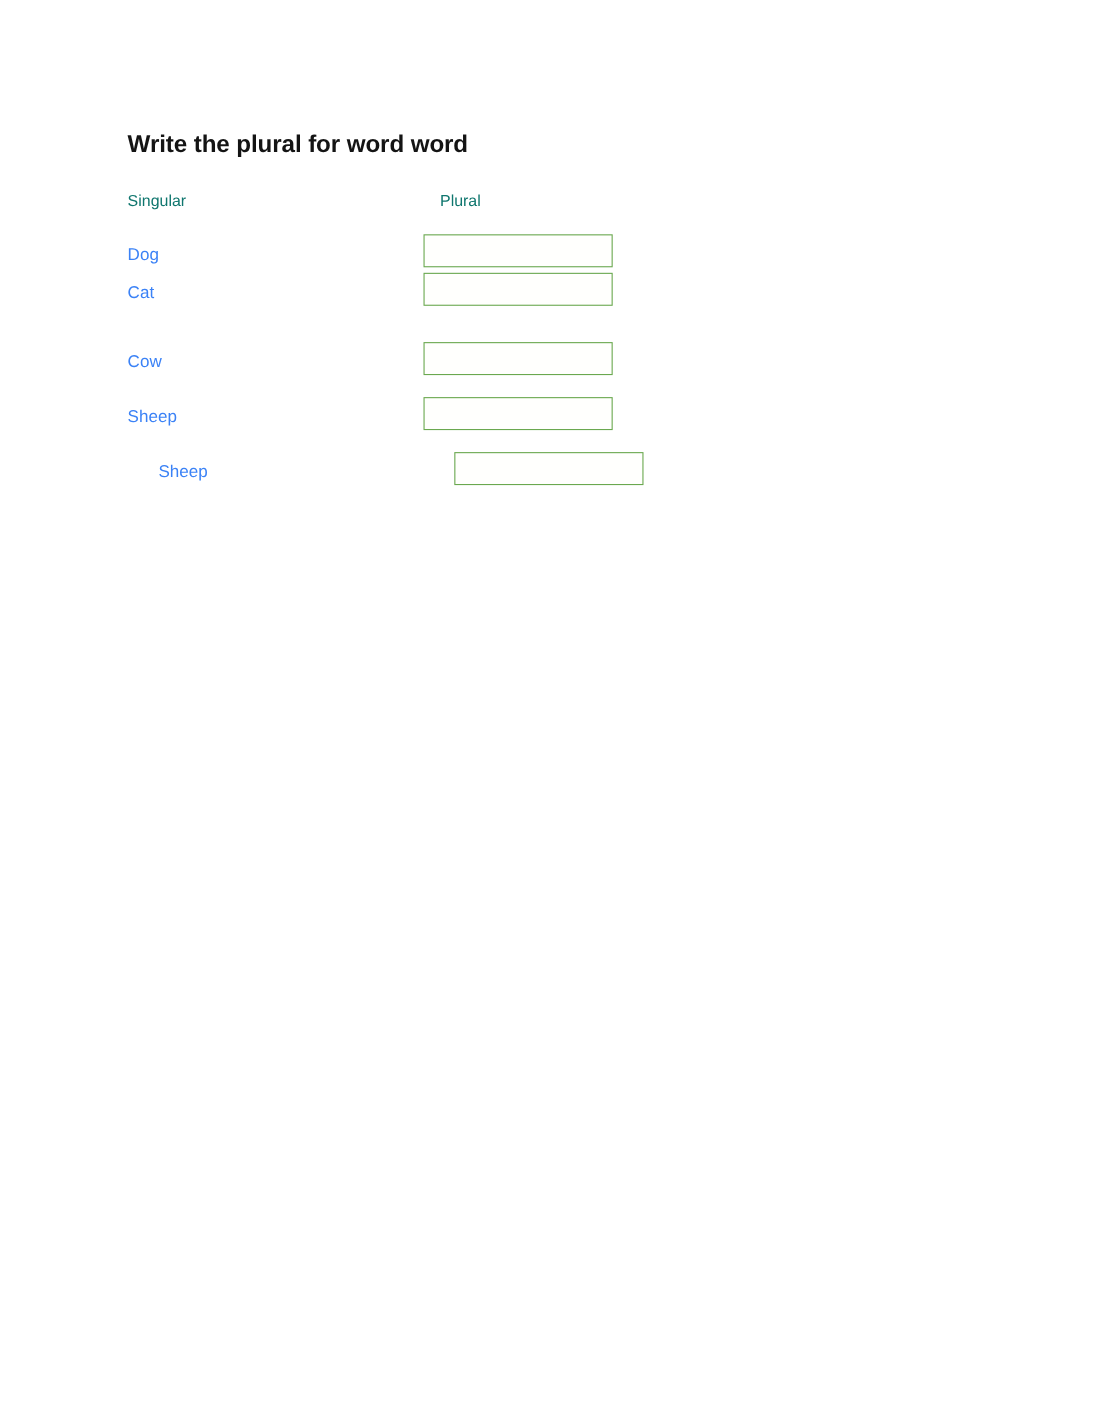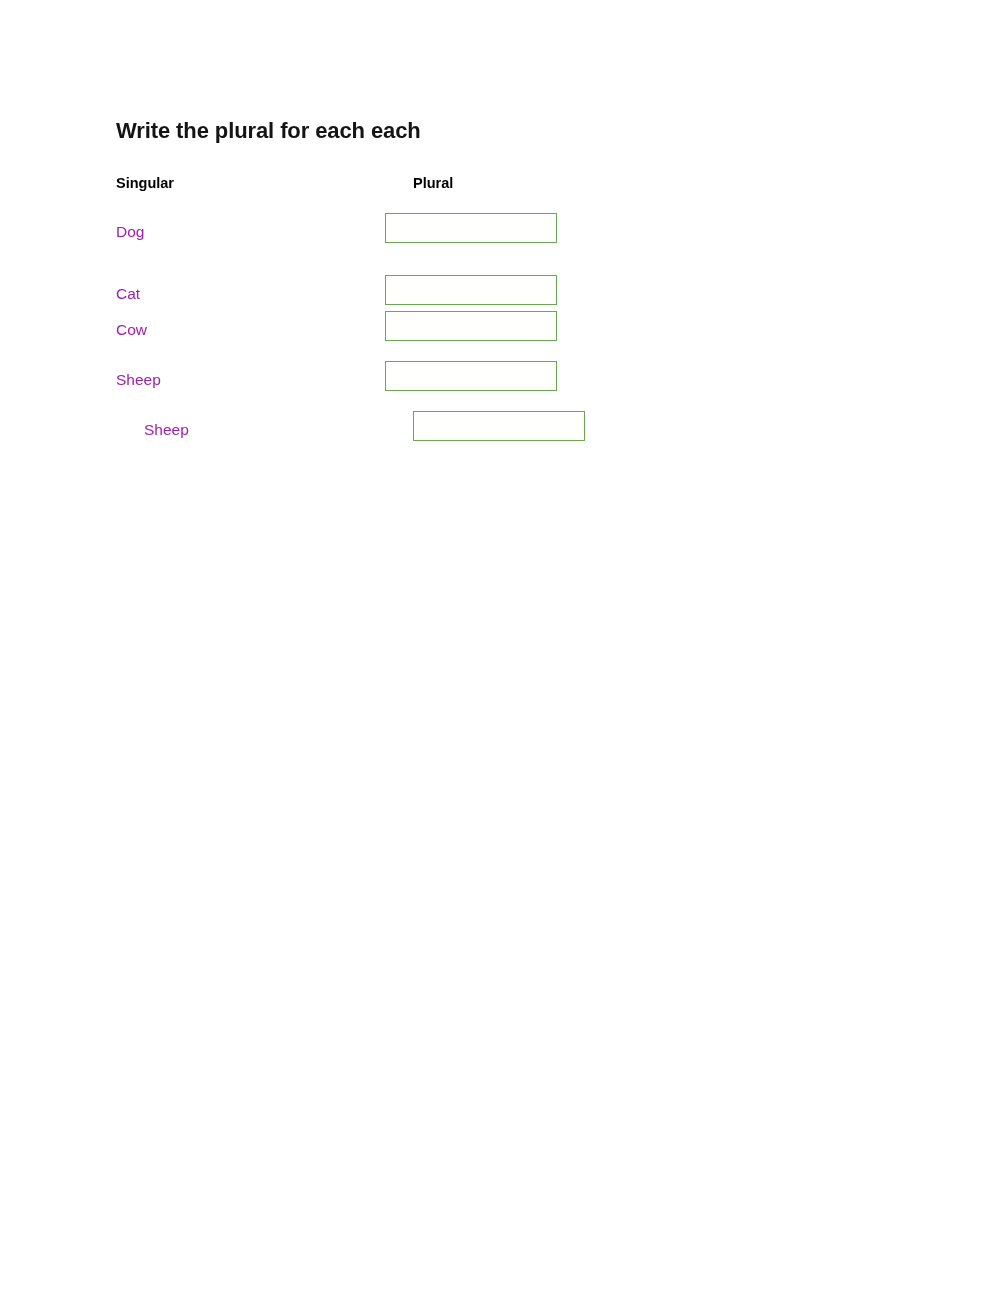--- a/index.html
+++ b/index.html
@@ -41,26 +41,26 @@
     position: absolute;
     left: 116px;
     top: 175px;
     width: 460px;
     height: 20px;
   }
   .col-header {
     position: absolute;
     top: 0;
     font-size: 14.5px;
-    font-weight: bold;
-    color: #000000;
+    font-weight: normal;
+    color: #0f766e;
     white-space: nowrap;
   }
   .col-header.singular { left: 0px; }
-  .col-header.plural   { left: 297px; }
+  .col-header.plural   { left: 284px; }
 
   .rows {
     position: absolute;
     left: 0;
     top: 0;
     width: 1000px;
   }
 
   .word-row {
     position: absolute;
@@ -68,21 +68,21 @@
     width: 460px;
     height: 40px;
   }
 
   .singular-word {
     position: absolute;
     left: 0px;
     top: 10px;
     font-size: 15.5px;
     font-weight: normal;
-    color: #a21caf;
+    color: #3b82f6;
     white-space: nowrap;
   }
 
   .answer-input {
     position: absolute;
     left: 269px;
     top: 0px;
     width: 172px;
     height: 30px;
     box-sizing: border-box;
@@ -94,33 +94,33 @@
     font-size: 14px;
     color: #1f1f1f;
     padding: 0 6px;
   }
 </style>
 </head>
 <body>
 
 <div class="worksheet">
 
-  <div class="page-title">Write the plural for each each</div>
+  <div class="page-title">Write the plural for word word</div>
 
   <div class="column-headers">
     <div class="col-header singular">Singular</div>
     <div class="col-header plural">Plural</div>
   </div>
 
   <div class="rows" id="rows-container">
       <div class="word-row" style="top: 213px;">
         <div class="singular-word">Dog</div>
         <input type="text" class="answer-input" placeholder="" style="border-color: rgb(106, 168, 79);">
       </div>
-      <div class="word-row" style="top: 275px; text-decoration: underline;">
+      <div class="word-row" style="top: 248px; text-decoration: underline;">
         <div class="singular-word">Cat</div>
         <input type="text" class="answer-input" placeholder="" style="border-color: rgb(106, 168, 79);">
       </div>
       <div class="word-row" style="top: 311px;">
         <div class="singular-word">Cow</div>
         <input type="text" class="answer-input" placeholder="" style="border-color: rgb(106, 168, 79);">
       </div>
       <div class="word-row" style="top: 361px;">
         <div class="singular-word">Sheep</div>
         <input type="text" class="answer-input" placeholder="" style="border-color: rgb(106, 168, 79);">

